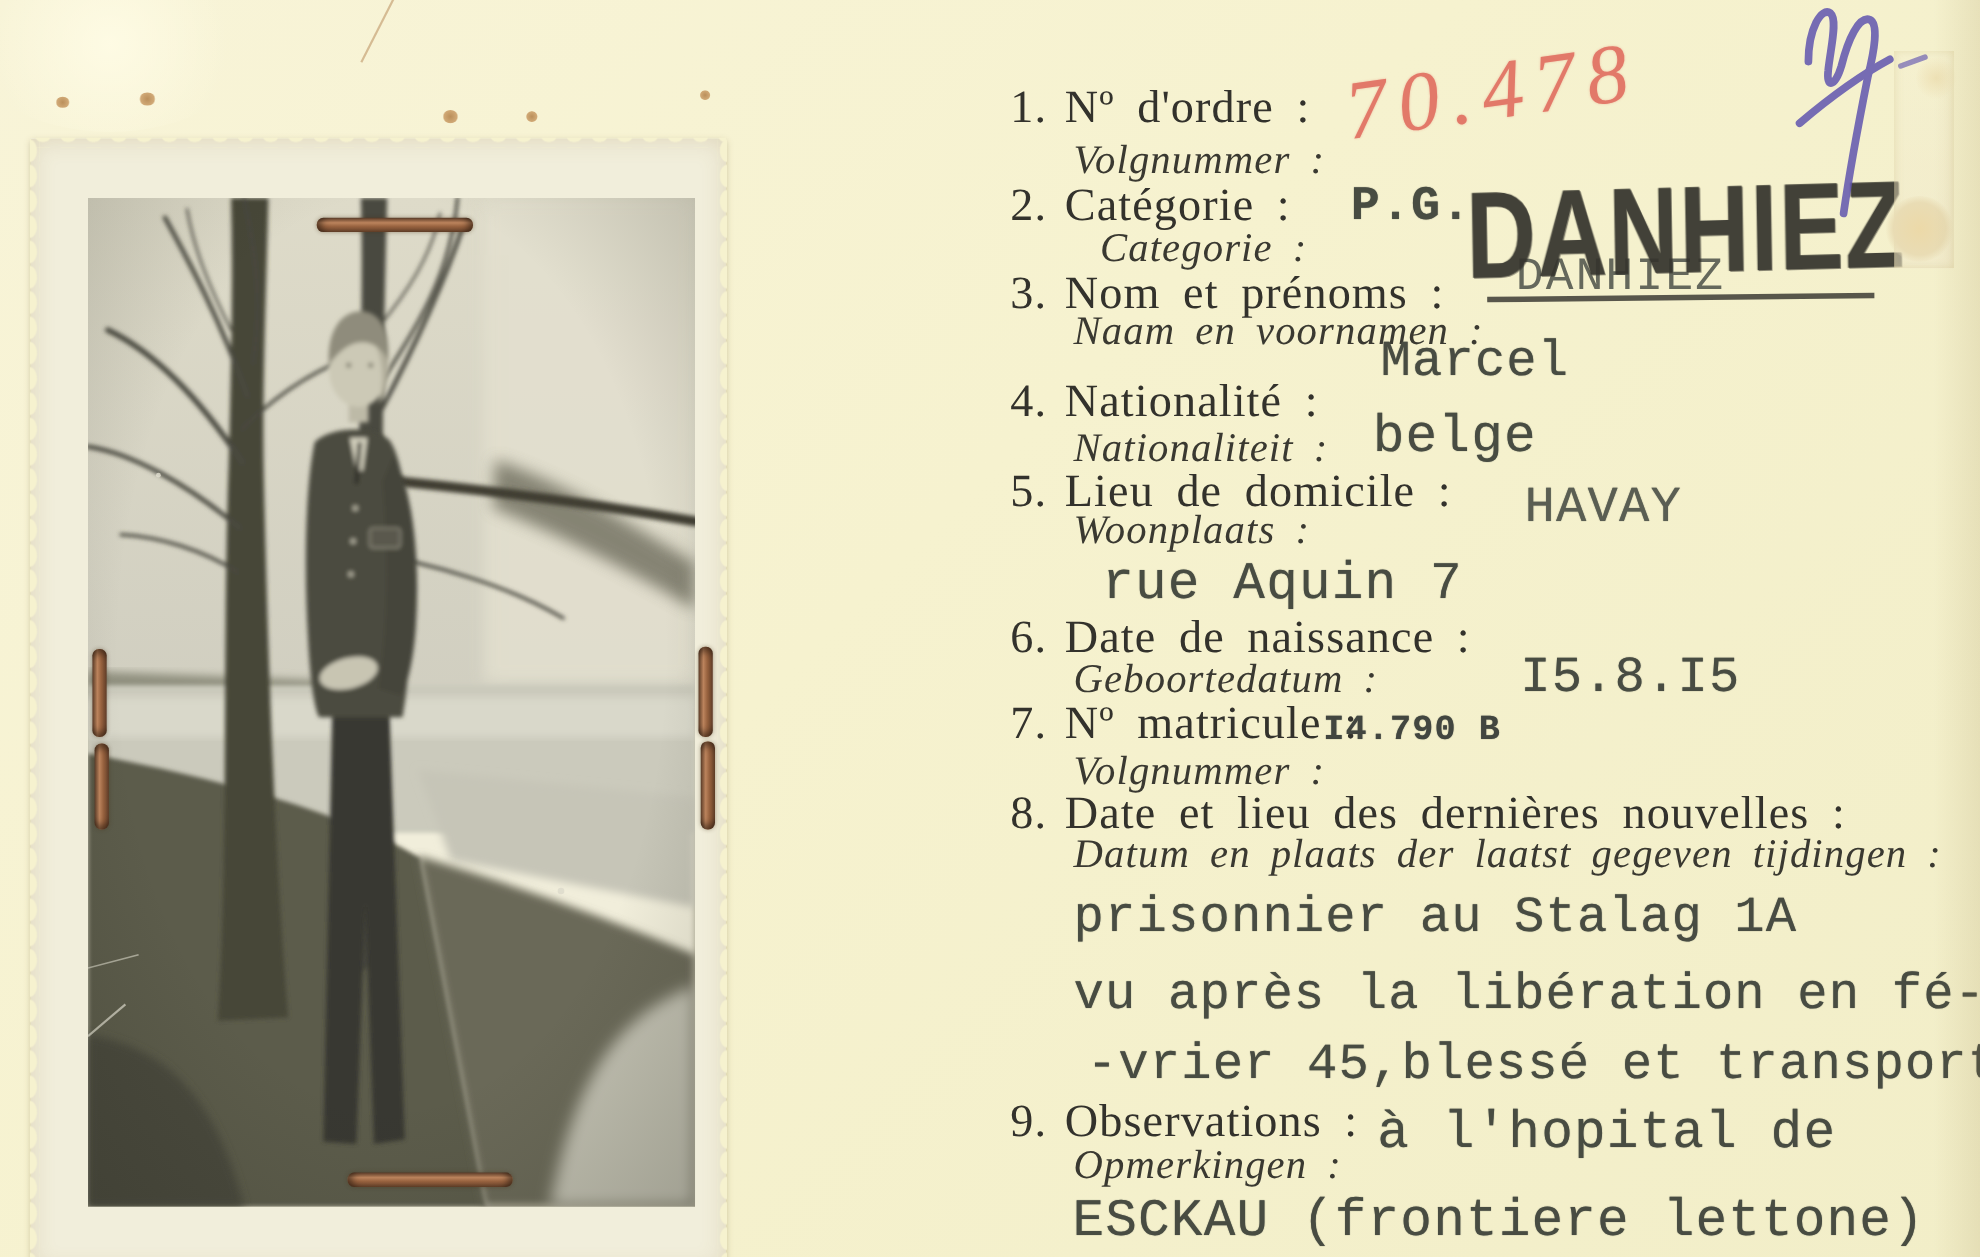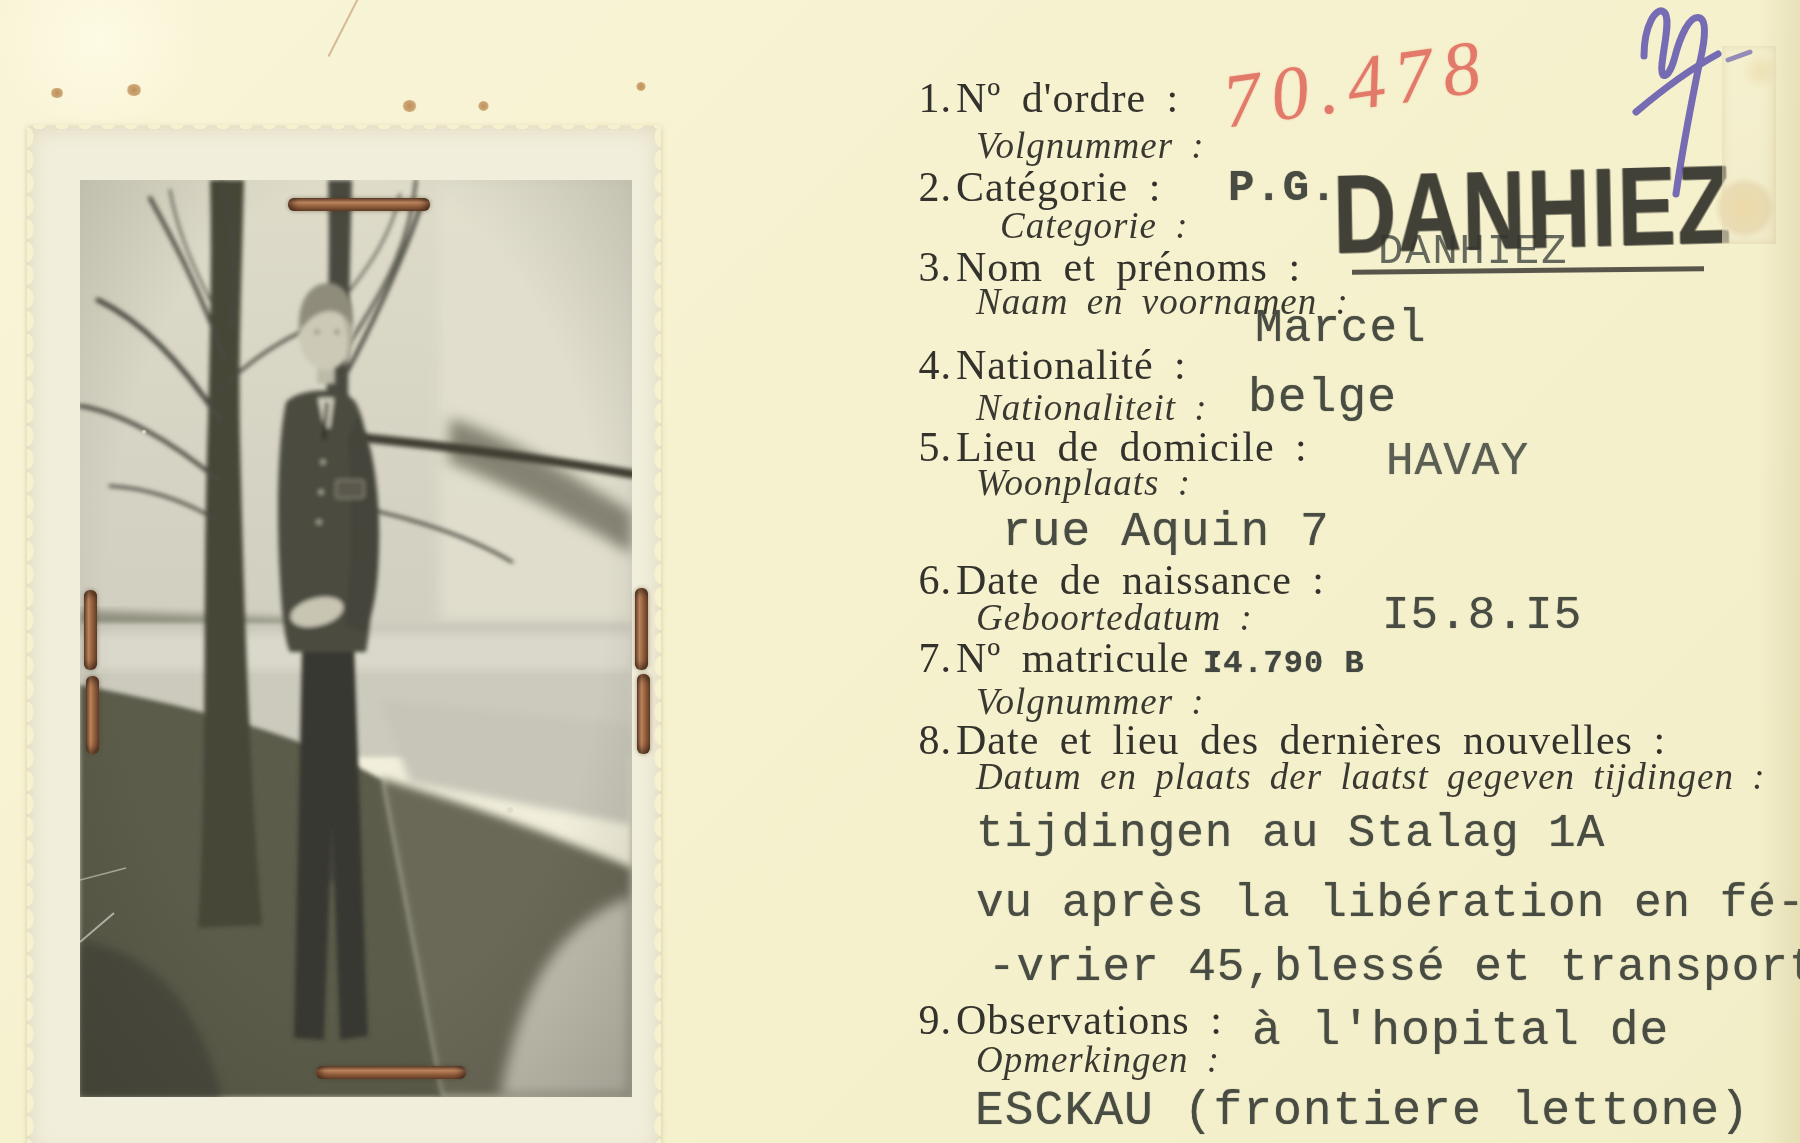--- a/index.html
+++ b/index.html
@@ -31,21 +31,21 @@
   .staple{position:absolute;border-radius:6px;}
   .staple.h{height:13px;
     background:linear-gradient(180deg,#5f3f2a,#bb835c 35%,#96613e 62%,#63402a);
     box-shadow:inset 9px 0 7px -5px rgba(35,22,12,.6),inset -9px 0 7px -5px rgba(35,22,12,.6),0 0 4px rgba(70,50,25,.45);}
   .staple.v{width:13px;
     background:linear-gradient(90deg,#5f3f2a,#bb835c 35%,#96613e 62%,#63402a);
     box-shadow:inset 0 9px 7px -5px rgba(35,22,12,.6),inset 0 -9px 7px -5px rgba(35,22,12,.6),0 0 4px rgba(70,50,25,.45);}
   
   .row{position:absolute;display:flex;align-items:baseline;white-space:nowrap;}
   .row .num{display:inline-block;width:50px;text-align:right;font-size:42px;letter-spacing:1px;}
-  .row .fr{margin-left:4px;font-size:42px;letter-spacing:1px;word-spacing:9px;}
+  .row .fr{margin-left:16px;font-size:42px;letter-spacing:1px;word-spacing:9px;}
   .nl{position:absolute;left:976px;font-style:italic;font-size:37px;letter-spacing:1px;word-spacing:8px;color:#3a3931;white-space:nowrap;}
   .typed{position:absolute;font-family:"Liberation Mono",monospace;color:#484c42;
     white-space:nowrap;letter-spacing:1px;text-shadow:0 0 1px rgba(70,75,65,.75);}
   
   .red-number{position:absolute;left:1222px;top:40px;font-size:76px;font-style:italic;
     font-family:"Liberation Serif",serif;letter-spacing:10px;color:#e0695c;opacity:.88;
     transform:rotate(-8deg);text-shadow:0 0 2px rgba(224,105,92,.5);white-space:nowrap;}
   .stamp{position:absolute;left:1332px;top:150px;font-family:"Liberation Sans",sans-serif;
     font-weight:700;font-size:112px;letter-spacing:2px;color:#35342d;white-space:nowrap;
     transform:scaleX(.78) rotate(-1.2deg);transform-origin:left top;
@@ -247,21 +247,21 @@
   </div>
   <div class="nl nl9">Opmerkingen :</div>
 
   <div class="typed v-pg">P.G.</div>
   <div class="typed v-marcel">Marcel</div>
   <div class="typed v-belge">belge</div>
   <div class="typed v-havay">HAVAY</div>
   <div class="typed v-rue">rue Aquin 7</div>
   <div class="typed v-date">I5.8.I5</div>
   <div class="typed v-matric">I4.790 B</div>
-  <div class="typed v-stalag">tijdingen au Stalag 1A</div>
+  <div class="typed v-stalag">prisonnier au Stalag 1A</div>
   <div class="typed v-vu">vu après la libération en fé-</div>
   <div class="typed v-vrier">-vrier 45,blessé et transporté</div>
   <div class="typed v-hopital">à l'hopital de</div>
   <div class="typed v-esckau">ESCKAU (frontiere lettone)</div>
 
   <div class="struck-name">DANHIEZ</div>
   <div class="strike-line"></div>
   <div class="stamp">DANHIEZ</div>
 
   <div class="red-number">70.478</div>

